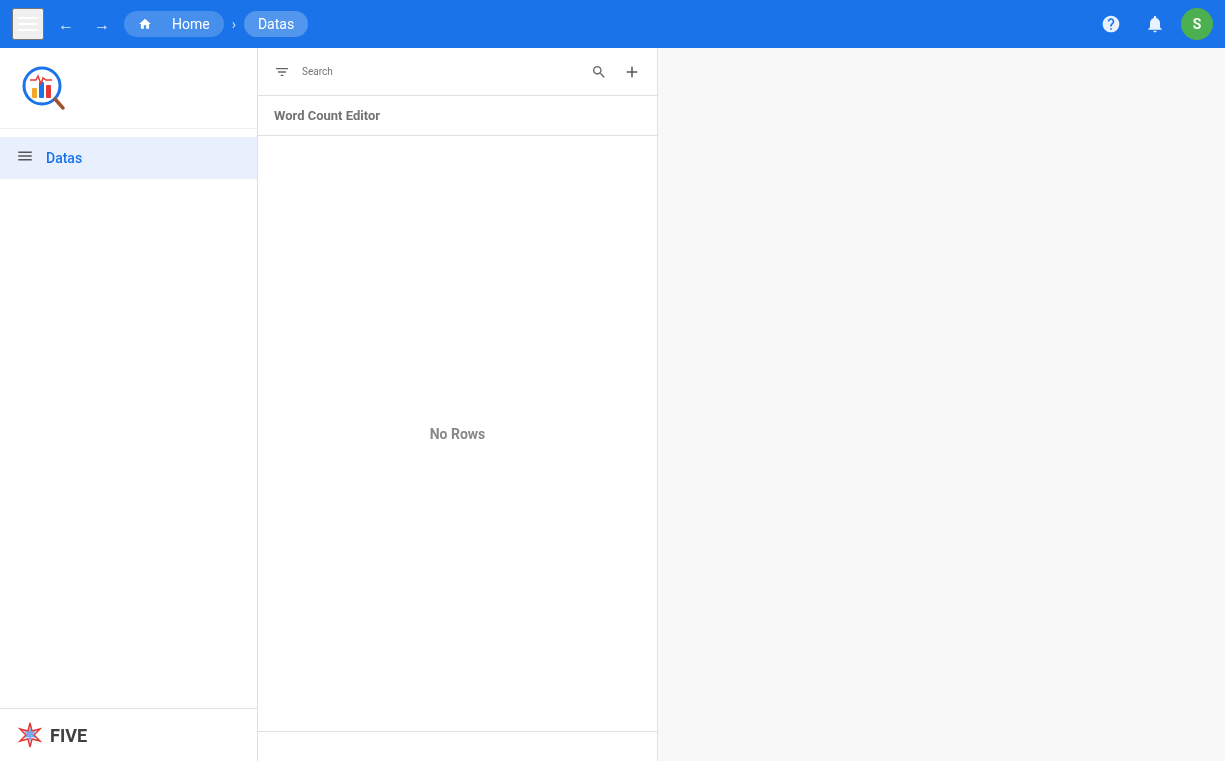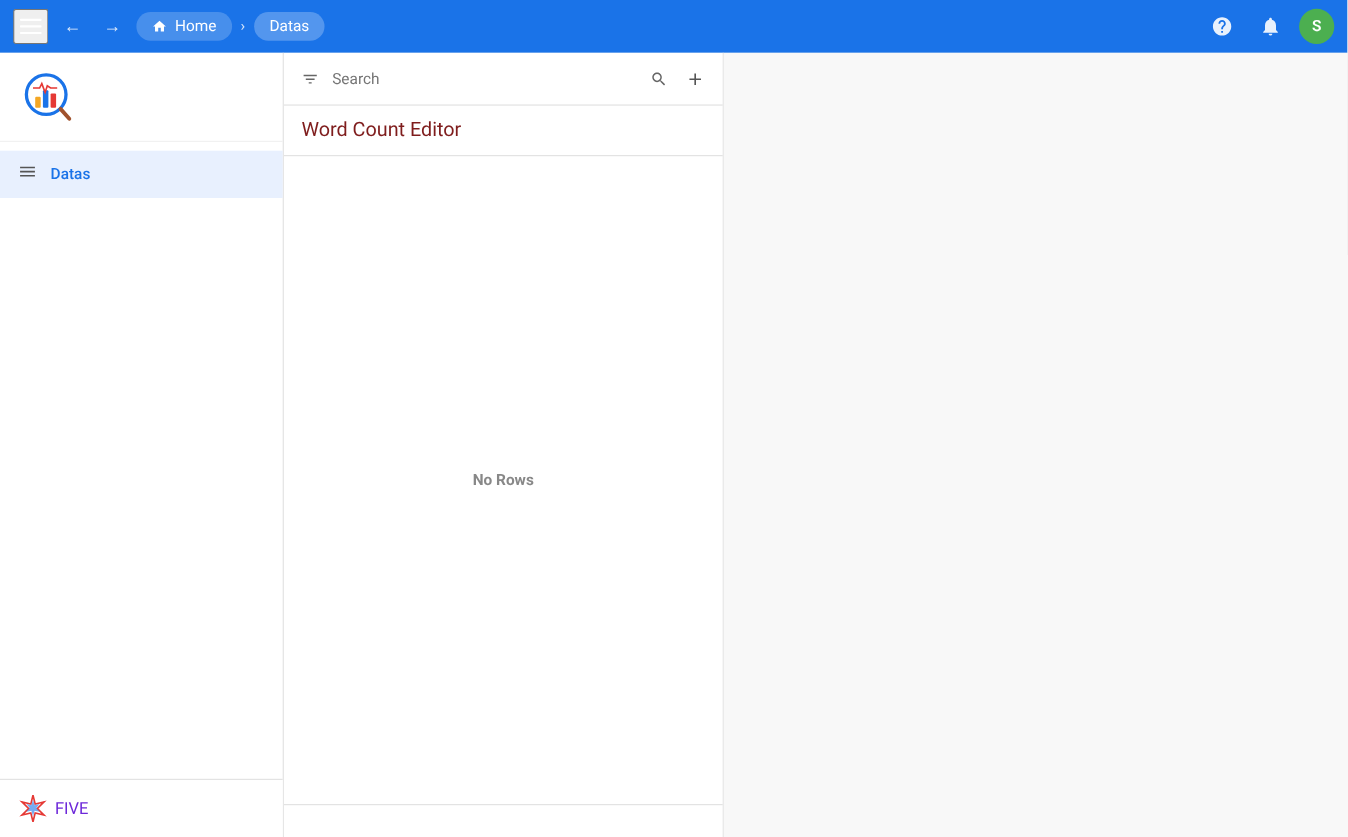--- a/index.html
+++ b/index.html
@@ -52,21 +52,21 @@
     .topbar-home-btn {
       background: rgba(255,255,255,0.2);
       border: none;
       border-radius: 16px;
       color: white;
       cursor: pointer;
       padding: 5px 14px;
       font-size: 14px;
       display: flex;
       align-items: center;
-      gap: 7px;
+      gap: 20px;
     }
 
     .topbar-chevron {
       color: white;
       font-size: 14px;
       opacity: 0.8;
     }
 
     .topbar-datas-btn {
       background: rgba(255,255,255,0.25);
@@ -169,23 +169,23 @@
       background: #fff;
     }
 
     .five-logo {
       display: flex;
       align-items: center;
       gap: 6px;
     }
 
     .five-logo-text {
-      font-size: 15px;
-      font-weight: 400;
-      color: #6d28d9;
+      font-size: 18px;
+      font-weight: 700;
+      color: #404040;
     }
 
     
     .content-area {
       flex: 1;
       background: #f8f8f8;
       display: flex;
       flex-direction: column;
     }
 
@@ -221,21 +221,21 @@
 
     .search-input-container {
       flex: 1;
       display: flex;
       align-items: center;
     }
 
     .search-input {
       border: none;
       outline: none;
-      font-size: 14px;
+      font-size: 10px;
       color: #4d7c0f;
       width: 100%;
       background: transparent;
     }
 
     .search-icon-btn {
       background: none;
       border: none;
       cursor: pointer;
       color: #666;
@@ -252,23 +252,23 @@
       color: #555;
       font-size: 20px;
       padding: 4px;
       display: flex;
       align-items: center;
     }
 
     .data-panel-header {
       padding: 12px 16px;
       border-bottom: 1px solid #e0e0e0;
-      font-size: 18px;
-      font-weight: 400;
-      color: #7f1d1d;
+      font-size: 13px;
+      font-weight: 700;
+      color: #737373;
     }
 
     .data-panel-body {
       flex: 1;
       display: flex;
       align-items: center;
       justify-content: center;
     }
 
     .no-rows-text {

